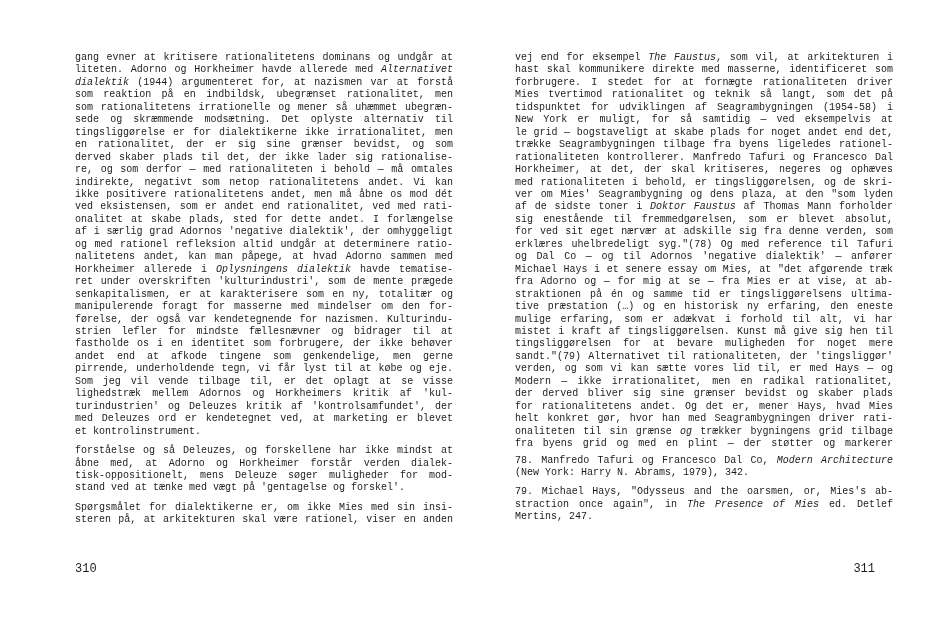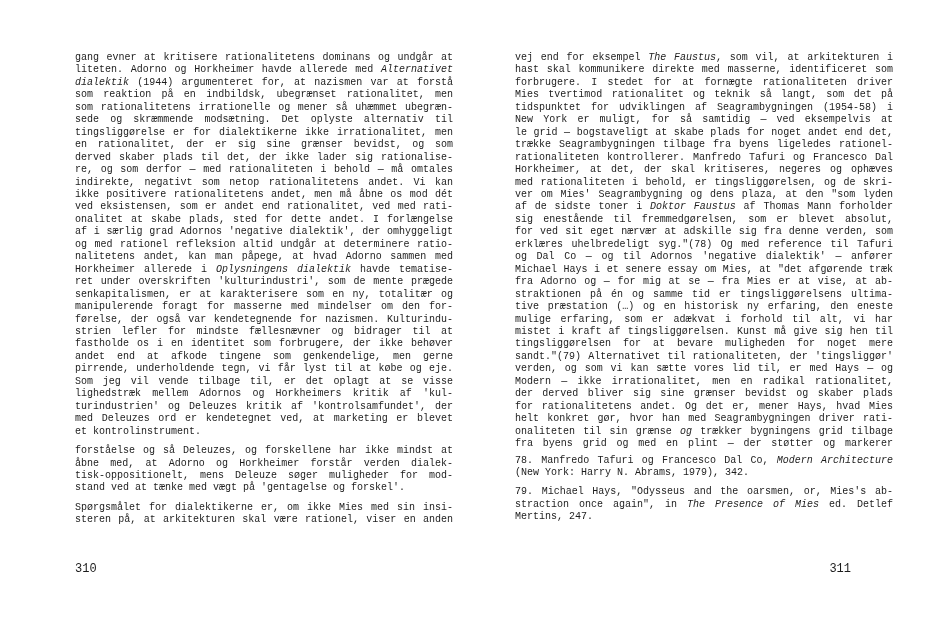--- a/index.html
+++ b/index.html
@@ -29,21 +29,21 @@
   .line.last{text-align-last:left;}
   em{font-style:italic;}
   .footnotes{margin-top:4px;}
   .pagenum{
     position:absolute;
     top:563px;
     font-size:12px;
     line-height:12.45px;
   }
   #pagenum-left{left:75px;}
-  #pagenum-right{left:491px;width:360px;text-align:right;}
+  #pagenum-right{left:515px;width:360px;text-align:right;}
 </style>
 </head>
 <body>
 
 <div>
 
   <div id="left-col" class="col">
     <div class="para">
         <div class="line">gang evner at kritisere rationalitetens dominans og undgår at</div>
         <div class="line">liteten. Adorno og Horkheimer havde allerede med <em>Alternativet</em></div>

